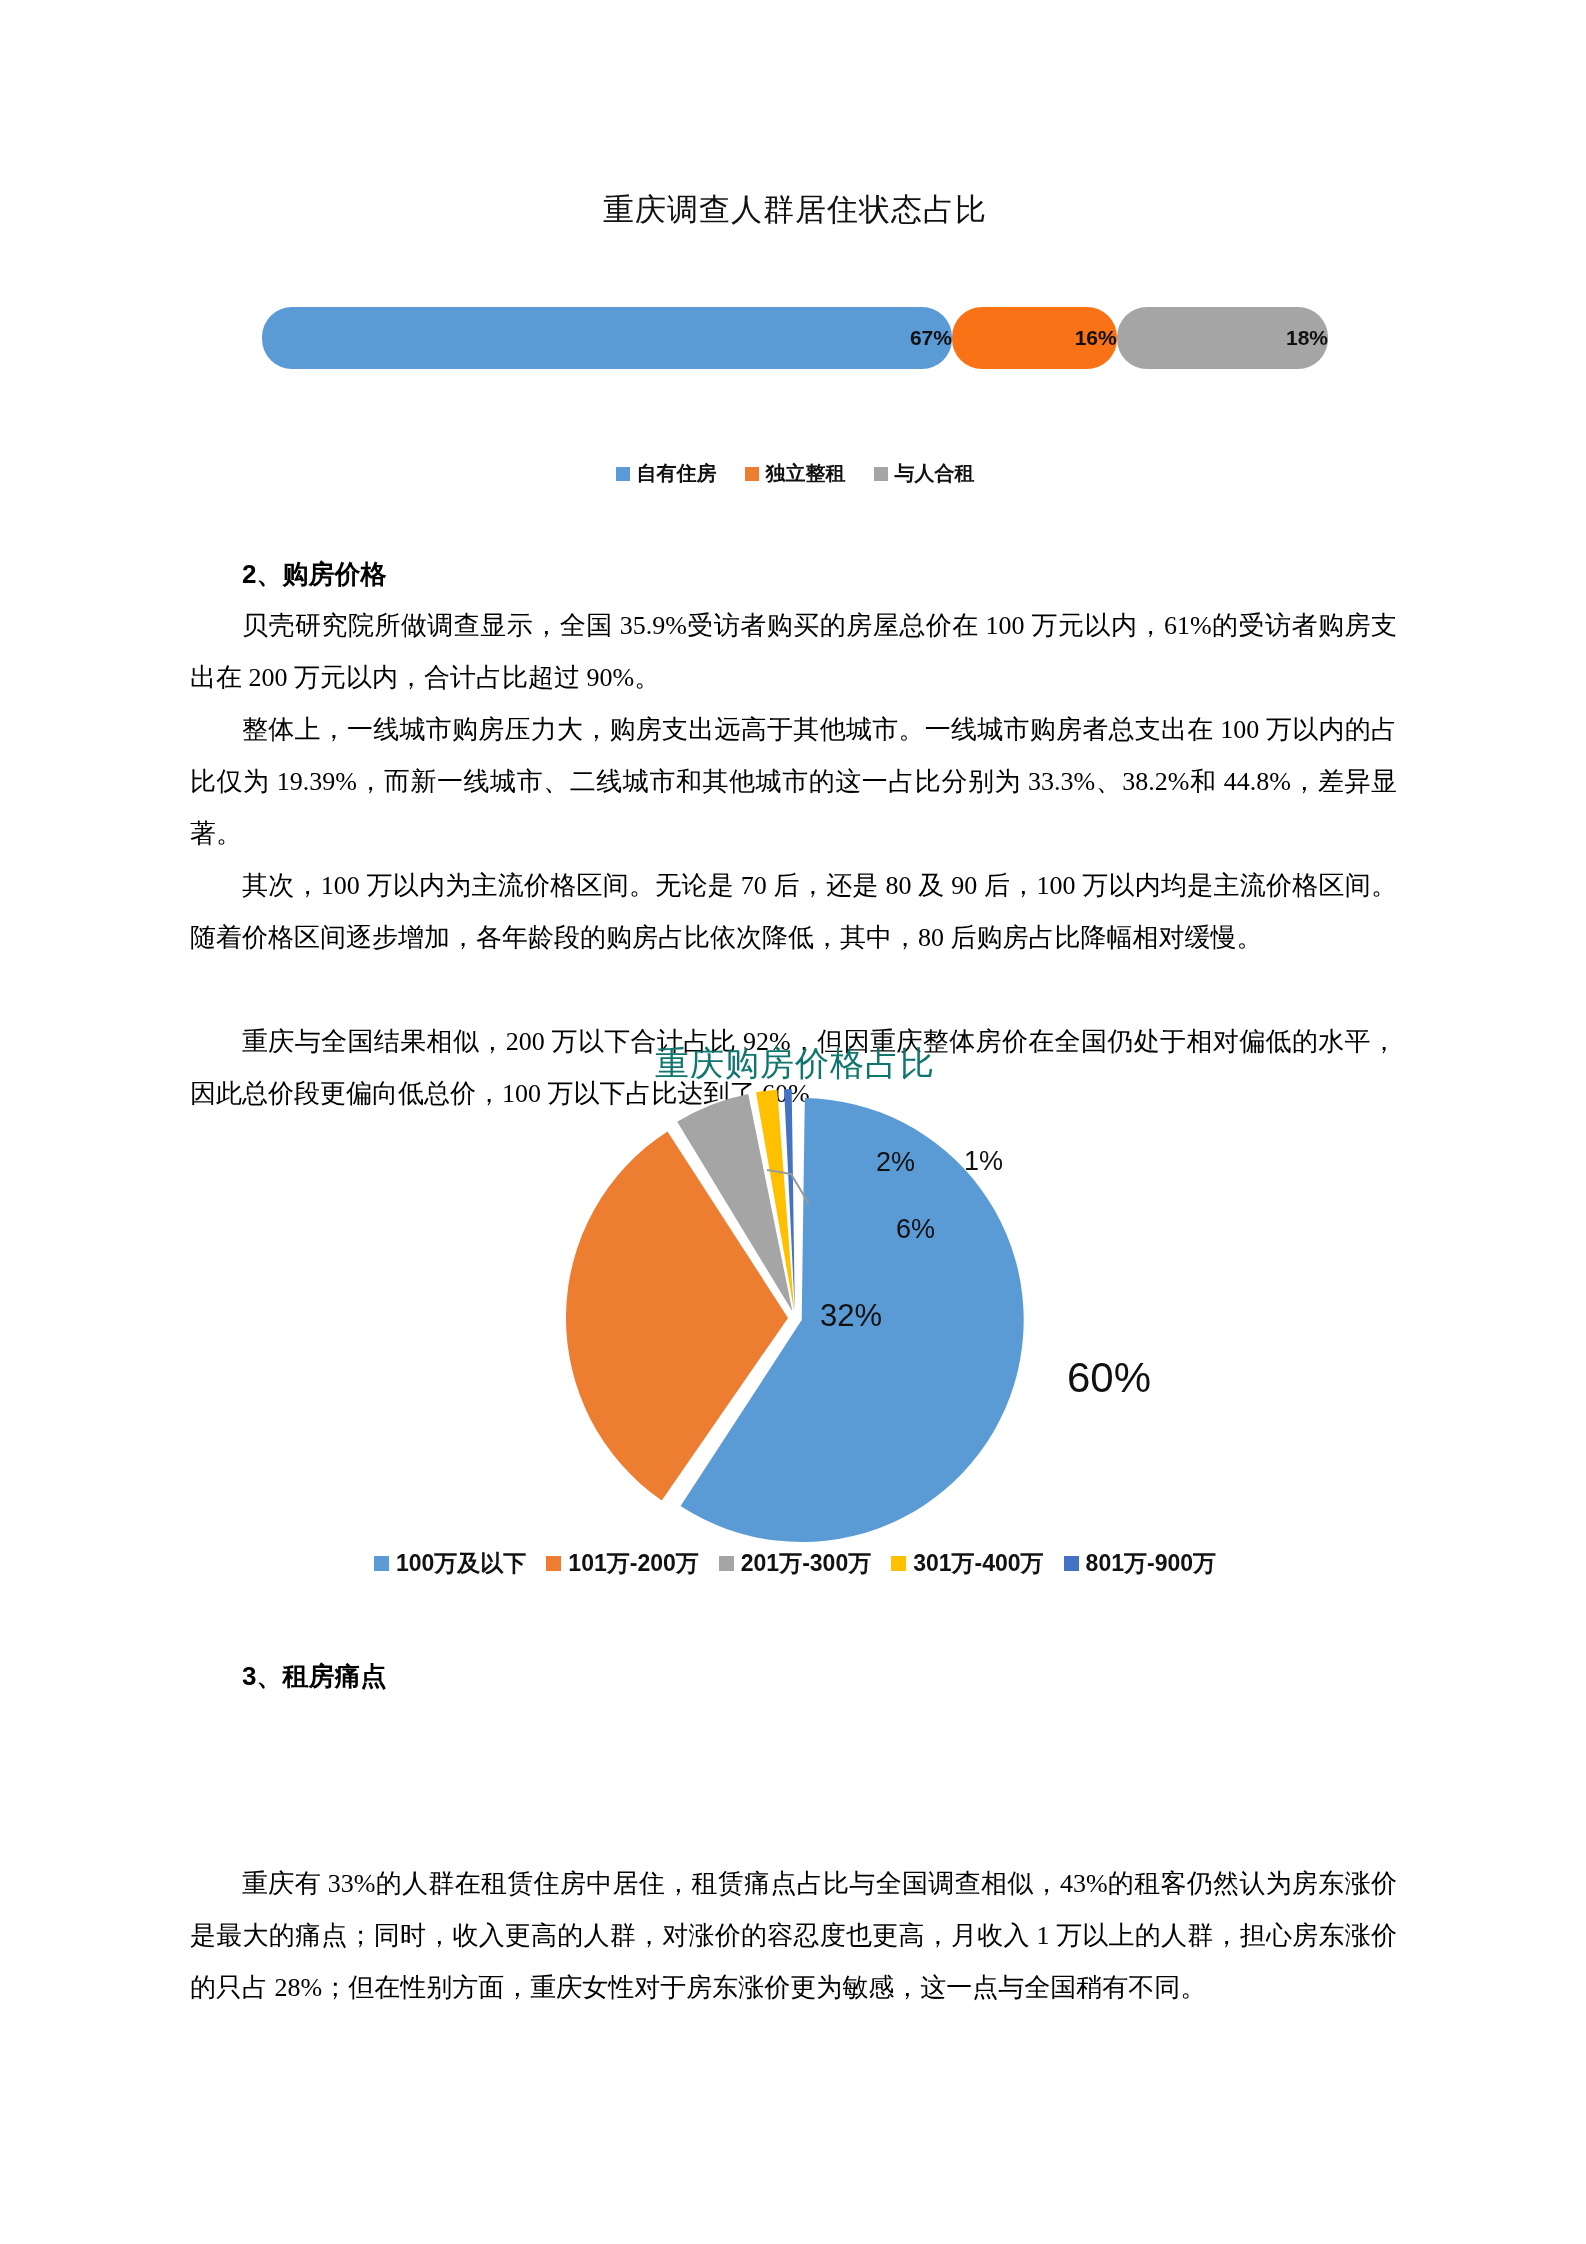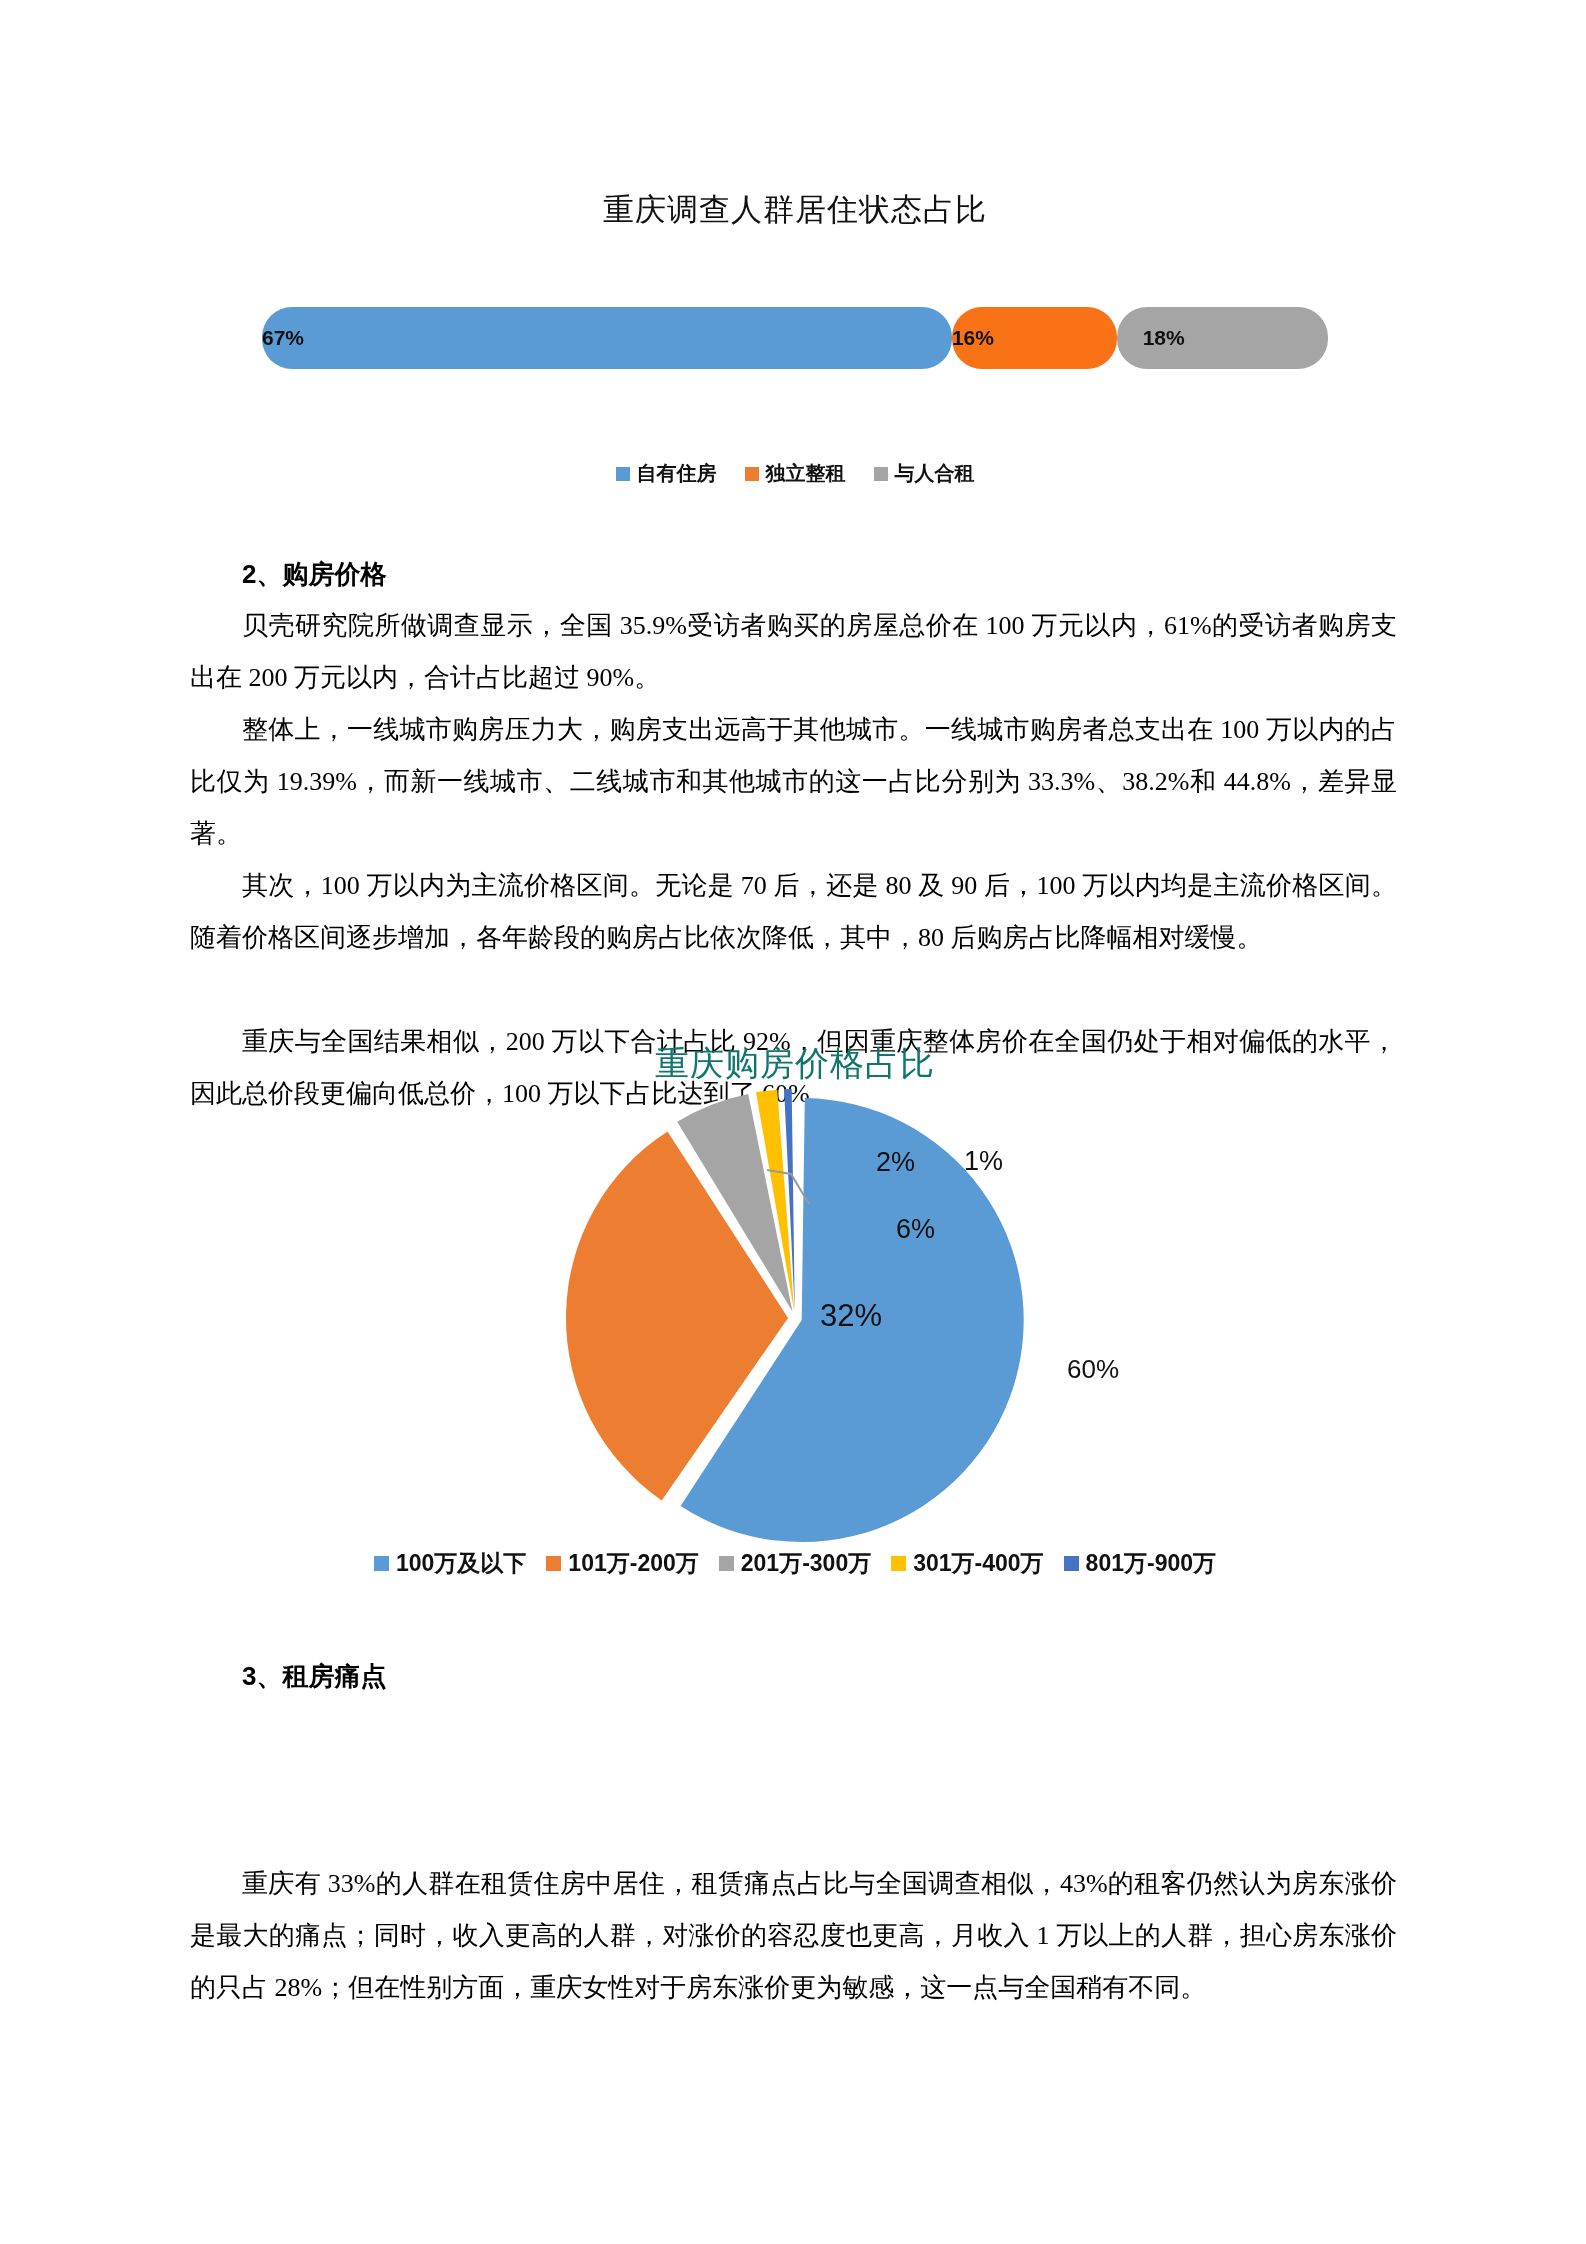--- a/index.html
+++ b/index.html
@@ -45,21 +45,21 @@
     left: 72px;
     top: 117px;
     width: 1066px;
     height: 62px;
     display: flex;
   }
   .bar-seg {
     height: 100%;
     display: flex;
     align-items: center;
-    justify-content: flex-start;
+    justify-content: flex-end;
     font-family: "Liberation Sans", "DejaVu Sans", sans-serif;
     font-size: 21px;
     font-weight: bold;
     color: #111;
     border-radius: 30px;
   }
   .legend1 {
     position: absolute;
     left: 0;
     top: 270px;
@@ -197,21 +197,21 @@
             <path d="M 306.69660403321996 232.03850298559075 L 309.7962080685102 10.060142655525226 A 222 222 0 1 1 185.58733104564698 418.0937205862308 Z" fill="#5B9BD5"></path>
             <path d="M 293.00084655717893 229.89113731655755 L 166.74382568513738 412.49224541975843 A 222 222 0 0 1 172.4837677542229 43.45178064312853 Z" fill="#ED7D31"></path>
             <path d="M 297.4474393160214 223.48199156531638 L 182.18304067036135 33.7502904585842 A 222 222 0 0 1 253.21407297741544 5.933354928920323 Z" fill="#A5A5A5"></path>
             <path d="M 299.1313087317072 223.05411089345705 L 260.9895027543175 4.35522512404313 A 222 222 0 0 1 282.2373863999925 1.6978473989491931 Z" fill="#FFC000"></path>
             <path d="M 299.78230096411113 223.0033860239561 L 289.07559493711597 1.2617200113379283 A 222 222 0 0 1 296.68269692882063 1.0250256938905693 Z" fill="#4472C4"></path>
           </g>
 
         <polyline id="leader-2" points="272,82 296,86 314,116" fill="none" stroke="#9a9a9a" stroke-width="2"></polyline>
       </svg>
 
-      <span class="pie-label" style="left:877px; top:266px; font-size:26px;">60%</span>
+      <span class="pie-label" style="left:877px; top:266px; font-size:42px;">60%</span>
       <span class="pie-label" style="left:630px; top:210px; font-size:31px;">32%</span>
       <span class="pie-label" style="left:706px; top:126px; font-size:27px;">6%</span>
       <span class="pie-label" style="left:686px; top:59px;  font-size:27px;">2%</span>
       <span class="pie-label" style="left:774px; top:58px;  font-size:27px;">1%</span>
     </div>
 
     <div class="legend2">
       <span class="legend-item">
         <i class="legend-swatch" id="pg0" style="background: rgb(91, 155, 213);"></i>
         <span>100万及以下</span>

